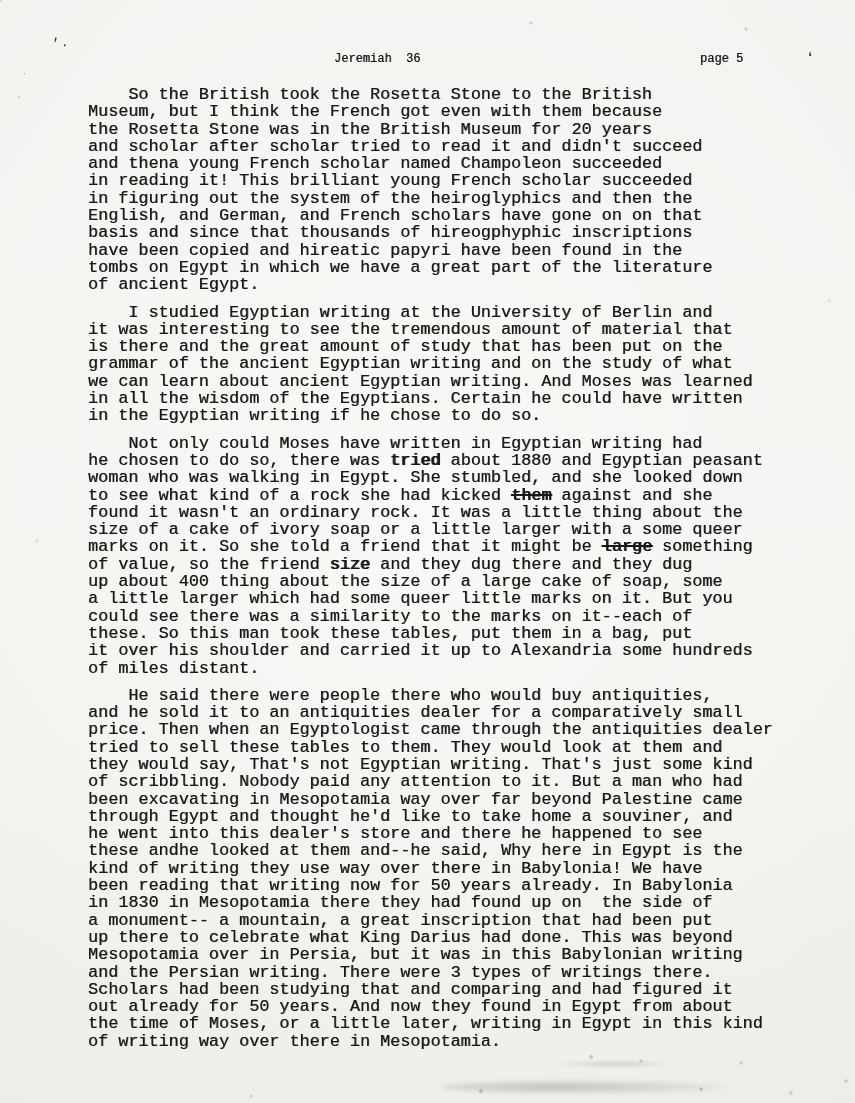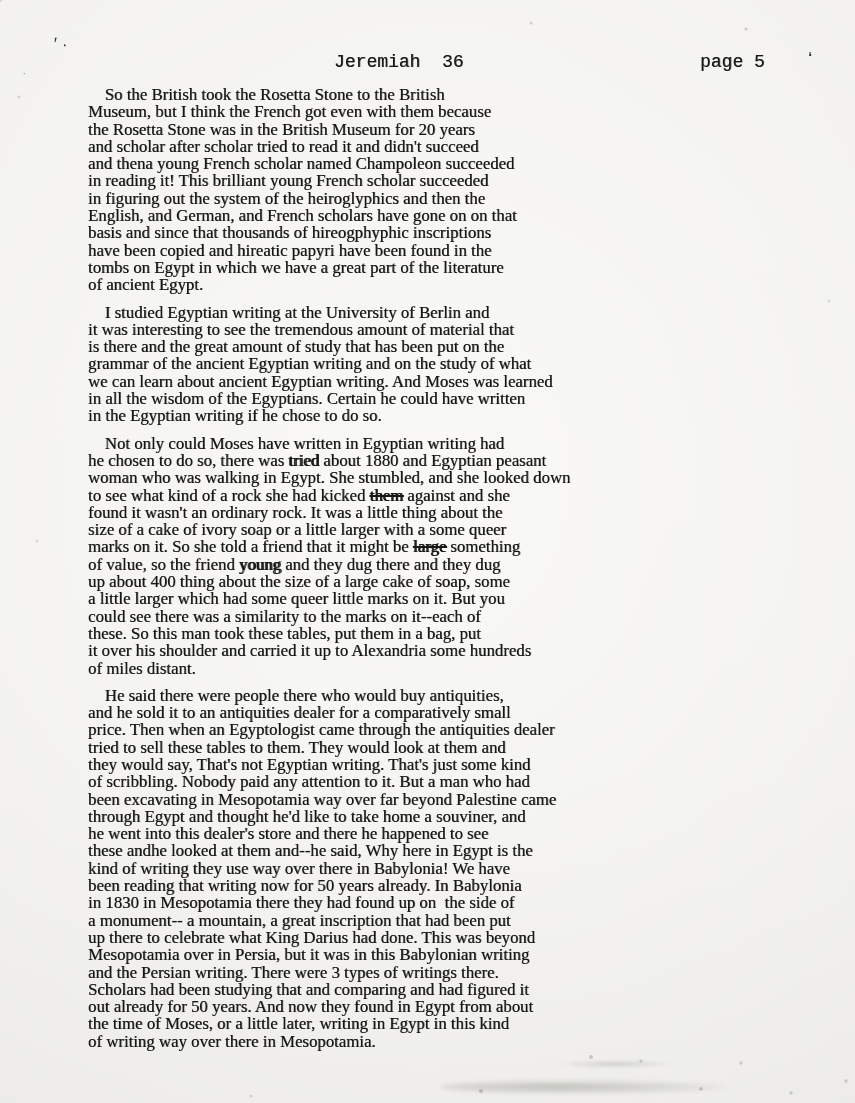--- a/index.html
+++ b/index.html
@@ -21,21 +21,21 @@
     background:
       radial-gradient(ellipse 120% 100% at 50% 45%, rgba(255,255,255,0.5), rgba(0,0,0,0.02) 85%),
       linear-gradient(180deg, #f5f4f1 0%, #f3f2ee 70%, #efeeea 100%);
   }
   .header {
     position: absolute;
     top: 52px;
     left: 0;
     width: 100%;
     height: 22px;
-    font-size: 18px;
+    font-size: 12px;
   }
   .doc-title {
     position: absolute;
     left: 334px;
     top: 0;
     white-space: pre;
     text-shadow: 0.6px 0 0 rgba(0,0,0,0.55);
   }
   .page-label {
     position: absolute;
@@ -45,21 +45,21 @@
     text-shadow: 0.6px 0 0 rgba(0,0,0,0.55);
   }
   .body-text {
     position: absolute;
     top: 86px;
     left: 88px;
     width: 700px;
   }
   pre.para {
     margin: 0 0 10px 0;
-    font-family: Liberation Serif, serif;
+    font-family: Liberation Mono, monospace;
     font-size: 16.8px;
     line-height: 17.3px;
     white-space: pre;
     text-shadow: 0.6px 0 0 rgba(0,0,0,0.55);
   }
   .struck {
     text-decoration: line-through;
     text-decoration-thickness: 1.5px;
     text-shadow: 1px 0 0 rgba(0,0,0,0.75), 0.6px 0 0 rgba(0,0,0,0.55);
   }
@@ -150,21 +150,21 @@
 we can learn about ancient Egyptian writing. And Moses was learned
 in all the wisdom of the Egyptians. Certain he could have written
 in the Egyptian writing if he chose to do so.</pre>
   <pre class="para">    Not only could Moses have written in Egyptian writing had
 he chosen to do so, there was <span class="overtype">tried</span> about 1880 and Egyptian peasant
 woman who was walking in Egypt. She stumbled, and she looked down
 to see what kind of a rock she had kicked <span class="struck">them</span> against and she
 found it wasn't an ordinary rock. It was a little thing about the
 size of a cake of ivory soap or a little larger with a some queer
 marks on it. So she told a friend that it might be <span class="struck">large</span> something
-of value, so the friend <span class="overtype">young</span> and they dug there and they dug
+of value, so the friend <span class="overtype">size</span> and they dug there and they dug
 up about 400 thing about the size of a large cake of soap, some
 a little larger which had some queer little marks on it. But you
 could see there was a similarity to the marks on it--each of
 these. So this man took these tables, put them in a bag, put
 it over his shoulder and carried it up to Alexandria some hundreds
 of miles distant.</pre>
   <pre class="para">    He said there were people there who would buy antiquities,
 and he sold it to an antiquities dealer for a comparatively small
 price. Then when an Egyptologist came through the antiquities dealer
 tried to sell these tables to them. They would look at them and

